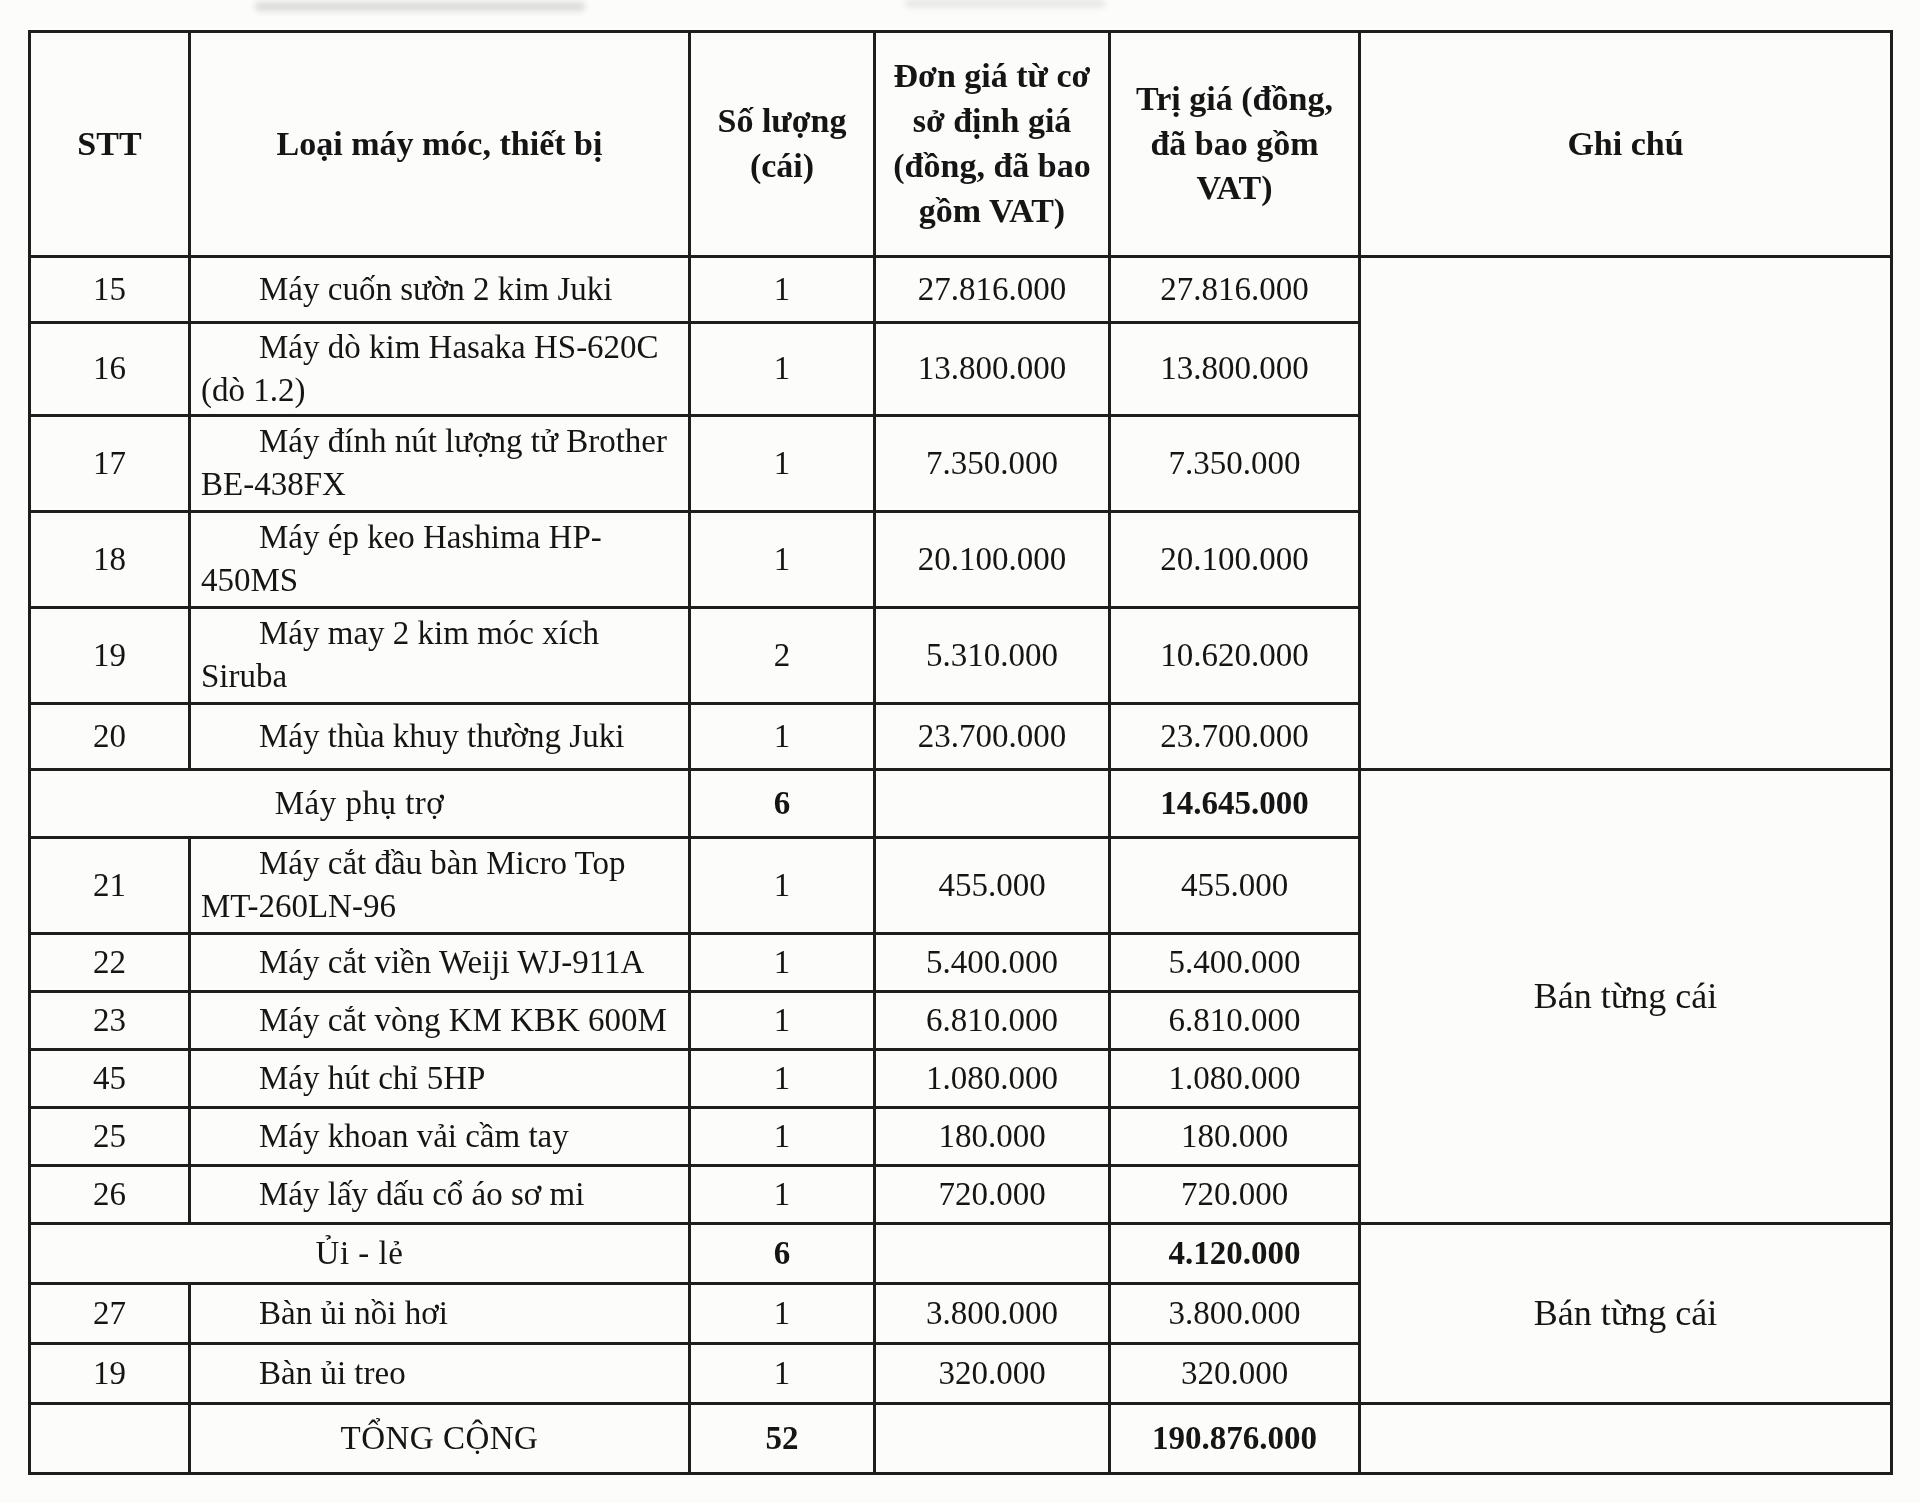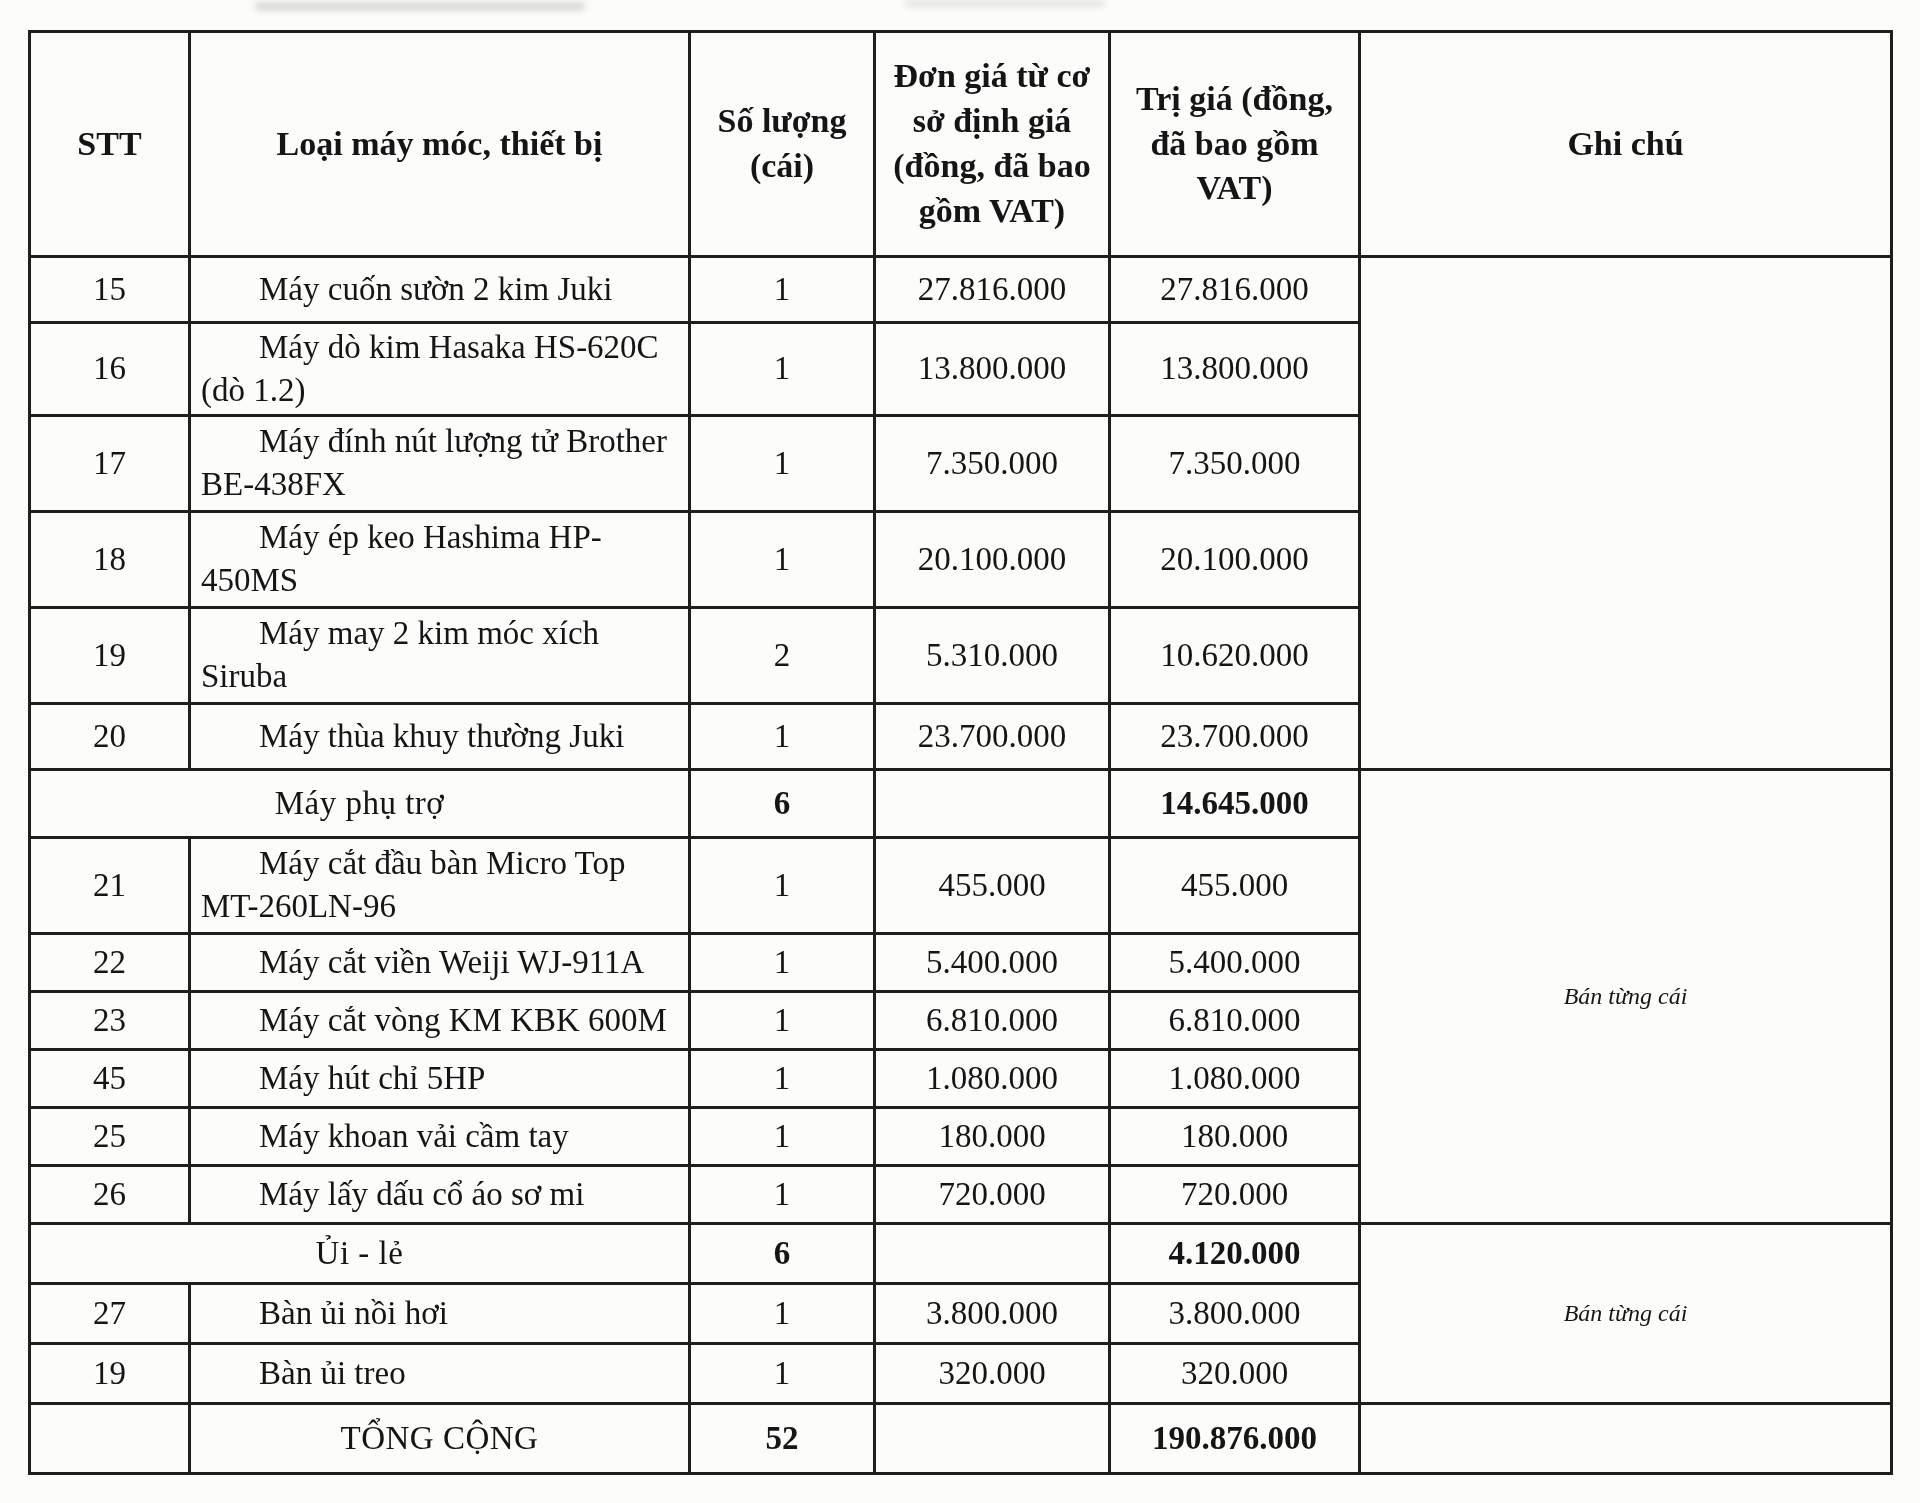--- a/index.html
+++ b/index.html
@@ -45,21 +45,21 @@
   .bold{font-weight:bold;}
   .grp{font-weight:normal;letter-spacing:.5px;}
   tr.h-hdr{height:225px;}
   tr.h-66{height:66px;}
   tr.h-92{height:92px;margin-top:48px;}
   tr.h-96{height:96px;}
   tr.h-68{height:68px;}
   tr.h-58{height:58px;margin-top:31px;}
   tr.h-60{height:60px;}
   tr.h-70{height:70px;}
-  td.note-cell{font-size:24px;font-style:italic;}
+  td.note-cell{font-size:36px;}
 </style>
 </head>
 <body>
 
 <div class="scan-artifact" id="a1"></div>
 <div class="scan-artifact" id="a2"></div>
 
 <table class="doc">
   <colgroup>
     <col class="c-stt">

